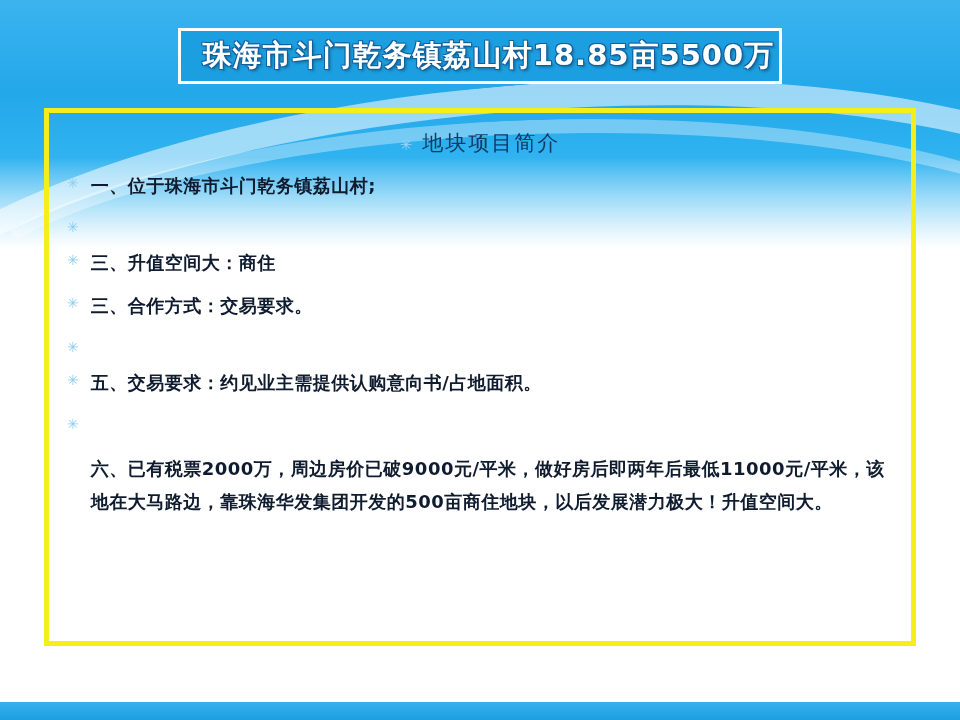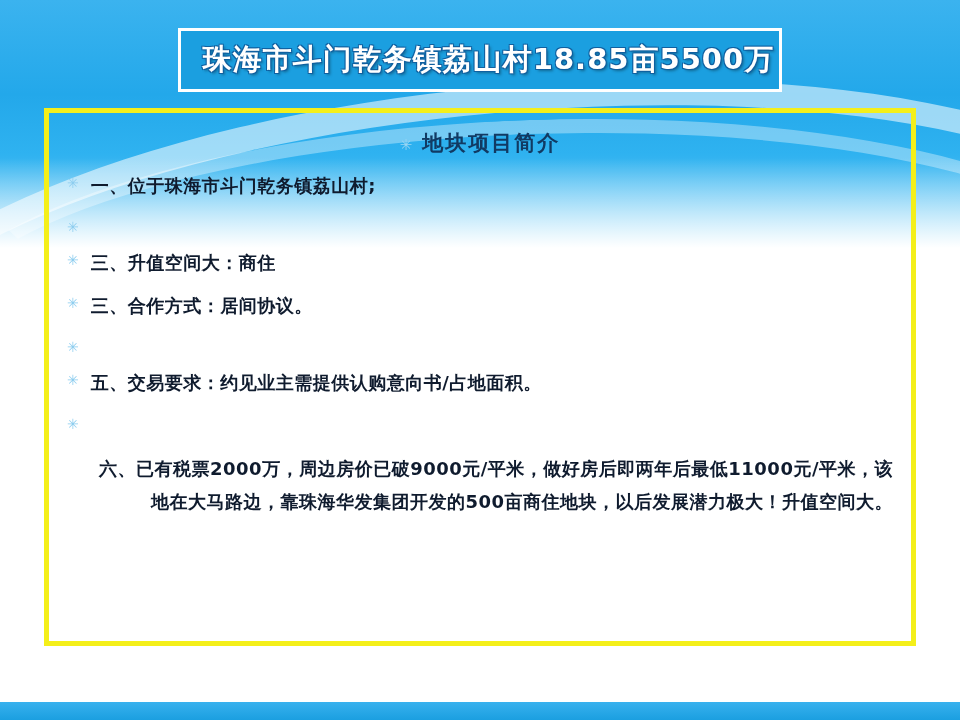--- a/index.html
+++ b/index.html
@@ -73,21 +73,21 @@
     height: 90px;
     background: linear-gradient(180deg, rgba(255,255,255,0) 0%, rgba(255,255,255,0.85) 85%, #ffffff 100%);
   }
 
   
   .title-wrap {
     position: absolute;
     left: 178px;
     top: 28px;
     width: 604px;
-    height: 64px;
+    height: 56px;
     background: #1b9fe0;
     border: 3px solid #ffffff;
     box-sizing: border-box;
     display: flex;
     align-items: center;
     justify-content: center;
     padding-left: 17px;
   }
   .title-text {
     font-family: "DejaVu Sans", sans-serif;
@@ -134,21 +134,21 @@
   .bullet {
     color: #9bd6f2;
     font-size: 15px;
     line-height: 1;
     margin-right: 10px;
     flex: 0 0 auto;
   }
   .heading-text {
     font-family: "DejaVu Sans", sans-serif;
     font-size: 21px;
-    font-weight: bold;
+    font-weight: normal;
     color: #113a63;
     letter-spacing: 2px;
   }
 
   
   ul.list {
     list-style: none;
     margin: 0;
     padding: 0;
   }
@@ -163,21 +163,20 @@
     color: #8ccdef;
     font-size: 14px;
   }
   .item-text {
     font-family: "DejaVu Sans", sans-serif;
     font-size: 18px;
     font-weight: bold;
     color: #0f1b2e;
     line-height: 1.65;
     letter-spacing: 0.5px;
-    text-align: right;
   }
   li.compact { margin-bottom: 6px; }
   li.tall .item-text { line-height: 1.85; margin-top: 40px; }
 
   
   .bottom-strip {
     position: absolute;
     left: 0;
     bottom: 0;
     width: 960px;
@@ -216,21 +215,21 @@
         </li>
         <li>
           <span class="bullet">✳</span>
         </li>
         <li class="compact">
           <span class="bullet">✳</span>
           <span class="item-text">三、升值空间大：商住</span>
         </li>
         <li>
           <span class="bullet">✳</span>
-          <span class="item-text">三、合作方式：居间协议。</span>
+          <span class="item-text">三、合作方式：交易要求。</span>
         </li>
         <li>
           <span class="bullet">✳</span>
         </li>
         <li>
           <span class="bullet">✳</span>
           <span class="item-text">五、交易要求：约见业主需提供认购意向书/占地面积。</span>
         </li>
         <li class="tall">
           <span class="bullet">✳</span>

